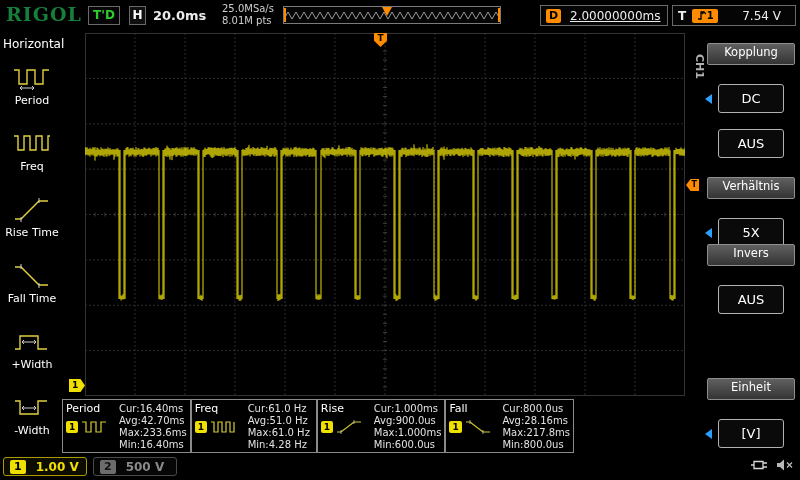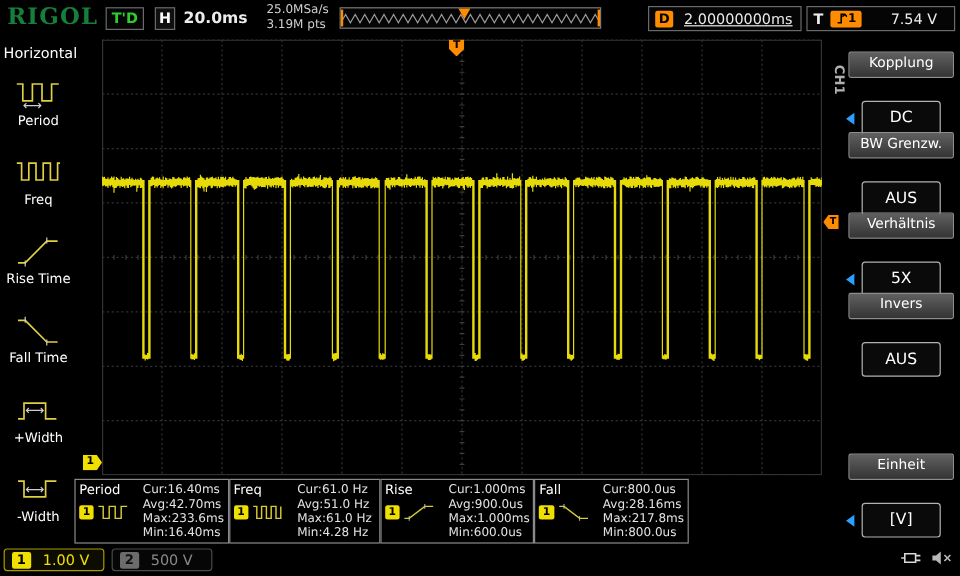--- a/index.html
+++ b/index.html
@@ -80,40 +80,40 @@
   .meas-vals{flex:1;font-size:10px;color:#e2e2e2;line-height:12px;padding-top:1px;white-space:nowrap;}
 
   
   .statusbar{position:absolute;left:0;top:455px;width:800px;height:25px;background:#000;}
   .ch-box{position:absolute;top:2px;height:19px;border-radius:3px;display:flex;align-items:center;padding:0 6px;cursor:pointer;}
   .ch1{left:3px;width:84px;border:1px solid #a89a00;background:#0d0c00;}
   .ch2{left:93px;width:84px;border:1px solid #4a4a4a;background:#060606;}
   .ch-num{font-size:11px;font-weight:bold;padding:0 4px;height:14px;line-height:14px;border-radius:2px;}
   .ch1 .ch-num{background:#f0e000;color:#000;}
   .ch2 .ch-num{background:#6c6c6c;color:#101010;}
-  .ch-scale{margin-left:10px;font-size:12px;font-weight:normal;}
+  .ch-scale{margin-left:10px;font-size:12px;font-weight:bold;}
   .ch1 .ch-scale{color:#f0e000;}
   .ch2 .ch-scale{color:#8a8a8a;}
   .sb-icons{position:absolute;right:6px;top:3px;display:flex;gap:7px;align-items:center;}
 </style>
 </head>
 <body>
 
 <div class="screen">
 
   <div class="topbar">
     <div class="logo">RIGOL</div>
     <div class="trig-status">T'D</div>
     <div class="h-group">
       <span class="h-badge">H</span>
       <span class="h-val">20.0ms</span>
     </div>
     <div class="srate">
       <div>25.0MSa/s</div>
-      <div>3.19M pts</div>
+      <div>8.01M pts</div>
     </div>
     <div class="posbar">
       <svg id="posbar-svg" width="216" height="16">
           <path d="M0 12L4 5L8 12L12 5L16 12L20 5L24 12L28 5L32 12L36 5L40 12L44 5L48 12L52 5L56 12L60 5L64 12L68 5L72 12L76 5L80 12L84 5L88 12L92 5L96 12L100 5L104 12L108 5L112 12L116 5L120 12L124 5L128 12L132 5L136 12L140 5L144 12L148 5L152 12L156 5L160 12L164 5L168 12L172 5L176 12L180 5L184 12L188 5L192 12L196 5L200 12L204 5L208 12L212 5L216 12" stroke="#9a9a9a" stroke-width="1" fill="none"></path>
           <rect x="0" y="1" width="2" height="14" fill="#ff8c00"></rect>
           <rect x="214" y="1" width="2" height="14" fill="#ff8c00"></rect>
         </svg>
       <div class="posbar-t"></div>
     </div>
     <div class="d-group">
@@ -221,21 +221,20 @@
 
     <div class="rm-item" style="top:13px">
       <div class="rm-label">Kopplung</div>
       <div class="rm-value-row">
         <span class="rm-arrow"></span>
         <div class="rm-value">DC</div>
       </div>
     </div>
 
     <div class="rm-item" style="top:80px">
-      <div class="rm-label">BW Grenzw.</div>
       <div class="rm-value-row">
 
         <div class="rm-value">AUS</div>
       </div>
     </div>
 
     <div class="rm-item" style="top:147px">
       <div class="rm-label">Verhältnis</div>
       <div class="rm-value-row">
         <span class="rm-arrow"></span>

